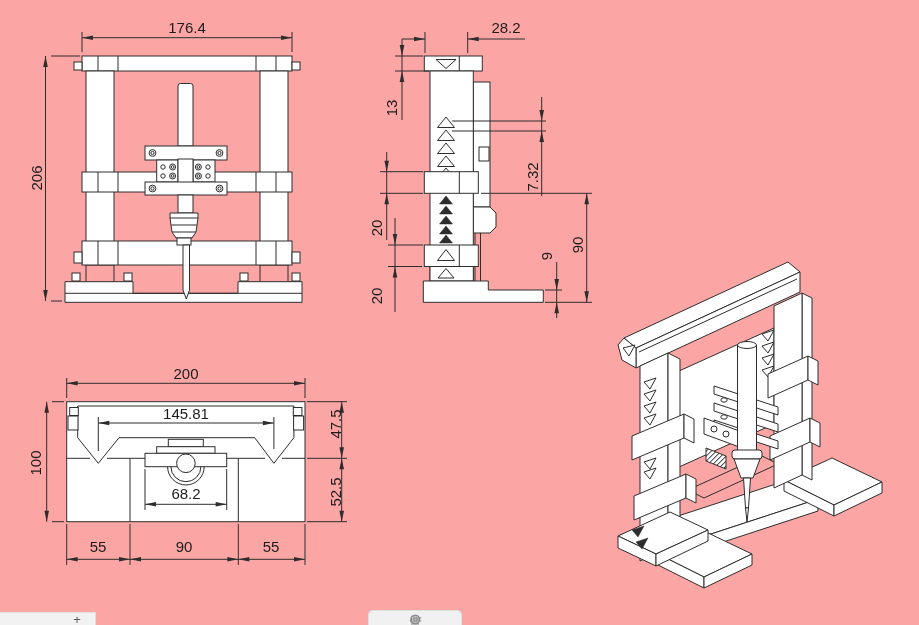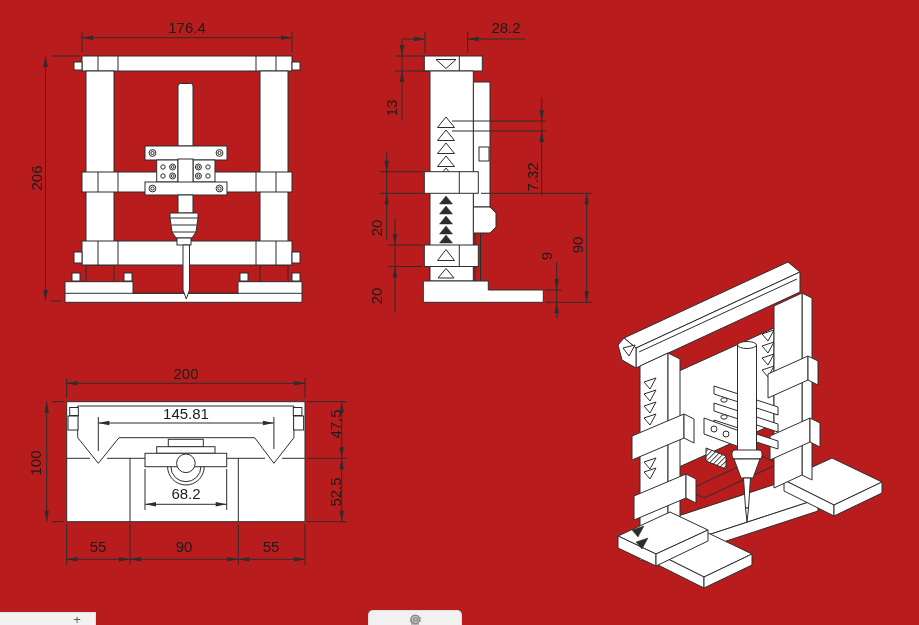--- a/index.html
+++ b/index.html
@@ -1,16 +1,16 @@
 <!DOCTYPE html>
 <html><head>
 <meta charset="utf-8">
 <style>
   html,body{margin:0;padding:0;background:#fff;}
-  .stage{position:relative;width:919px;height:625px;background:#b91c1c;overflow:hidden;
+  .stage{position:relative;width:919px;height:625px;background:#fca5a5;overflow:hidden;
          font-family:"Liberation Sans",sans-serif;}
   .stage svg{position:absolute;}
   .ln{stroke:#2d2d2d;stroke-width:1;fill:none;}
   .wh{stroke:#2d2d2d;stroke-width:1;fill:#ffffff;}
   .ah{fill:#2d2d2d;stroke:none;}
   .dk{fill:#2d2d2d;stroke:#2d2d2d;stroke-width:.5;}
   .dim{font-size:15px;fill:#1c1c1c;stroke:none;font-family:"Liberation Sans",sans-serif;}
   .tabbar{position:absolute;left:0;top:612px;width:95px;height:14px;background:#f2f2f2;
           border-top:1px solid #e2e2e2;border-right:1px solid #dddddd;}
   .addtab{position:absolute;left:68px;top:0px;width:18px;height:14px;text-align:center;

